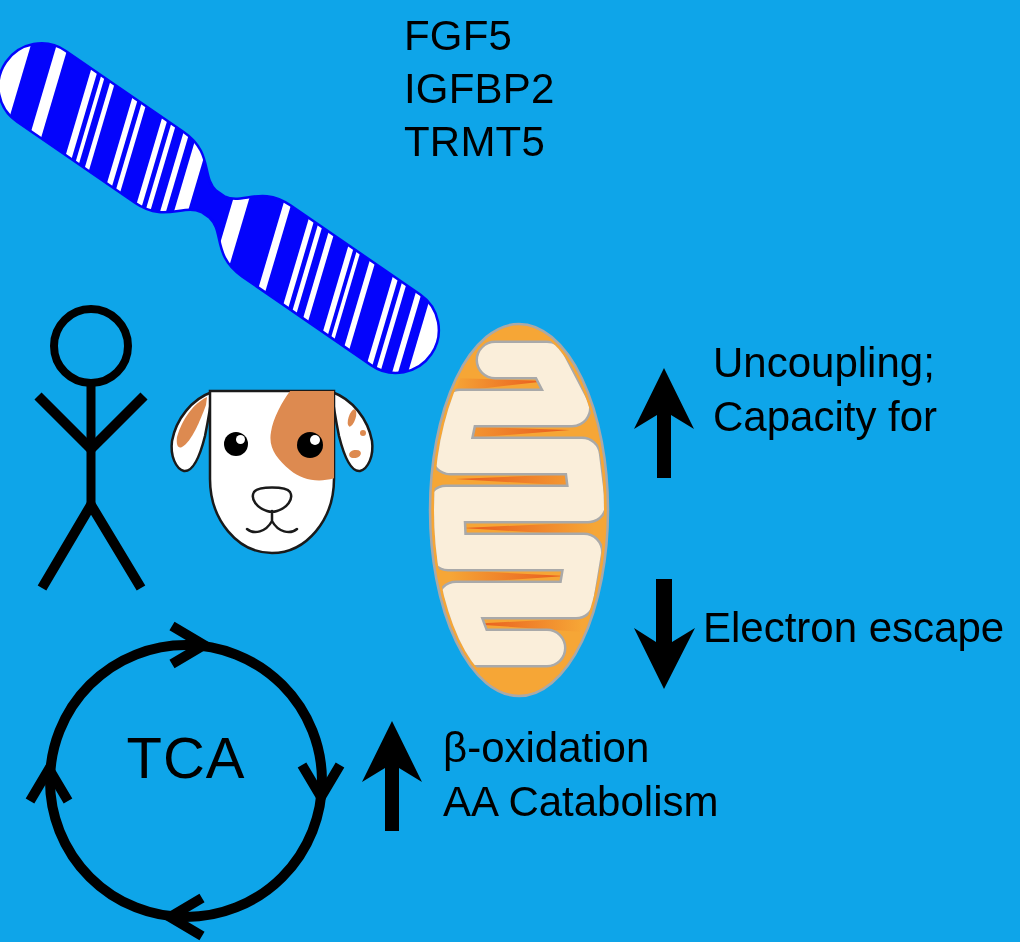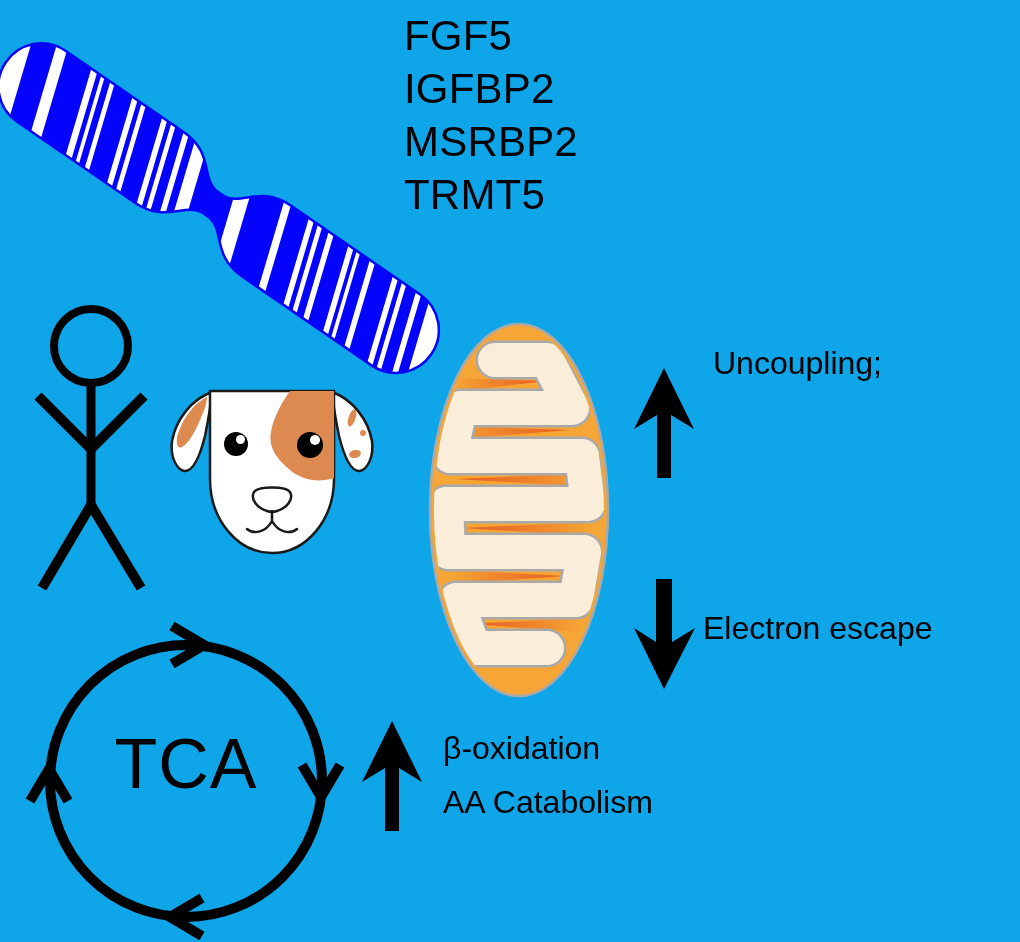--- a/index.html
+++ b/index.html
@@ -10,27 +10,27 @@
     font-family:"Liberation Sans", sans-serif;
     color:var(--ink,#000);
     overflow:hidden;
   }
   .abs{position:absolute;}
   .gene-list{
     left:404px;top:9px;
     font-size:42px;line-height:53px;
     letter-spacing:0.2px;
   }
-  .ann{font-size:32px;line-height:54px;}
+  .ann{font-size:42px;line-height:54px;}
   #uncoupling-text{left:713px;top:336px;}
   #electron-text{left:703px;top:601px;}
   #catabolism-text{left:443px;top:721px;}
   #tca-label{
     left:86px;top:724px;width:200px;
-    text-align:center;font-size:70px;letter-spacing:1px;
+    text-align:center;font-size:58px;letter-spacing:1px;
   }
   svg{display:block;}
 </style>
 </head>
 <body>
 
 <div id="canvas">
 
   <svg class="abs" style="left:0;top:0" width="462" height="378" viewBox="0 0 462 378">
     <defs>
@@ -66,21 +66,20 @@
           <rect x="488" y="-52" width="10" height="104"></rect>
         </g>
       </g>
       <path d="M 43,-43 L 186,-43 C 222,-43 226,-16 246,-13 L 256,-13 C 276,-16 280,-43 316,-43 L 473,-43 A 43,43 0 0 1 473,43 L 316,43 C 280,43 276,16 256,13 L 246,13 C 226,16 222,43 186,43 L 43,43 A 43,43 0 0 1 43,-43 Z" fill="none" stroke="var(--chromosome_blue,#0404fc)" stroke-width="2.5"></path>
     </g>
   </svg>
 
   <div class="abs gene-list">
     <div>FGF5</div>
     <div>IGFBP2</div>
-    <div>MSRBP2</div>
     <div>TRMT5</div>
   </div>
 
   <svg class="abs" style="left:20px;top:295px" width="160" height="305" viewBox="0 0 160 305">
     <circle cx="71" cy="51" r="37" fill="none" stroke="#000" stroke-width="8"></circle>
     <line x1="71" y1="88" x2="71" y2="212" stroke="#000" stroke-width="9"></line>
     <polyline points="18,101 71,154 124,101" fill="none" stroke="#000" stroke-width="10"></polyline>
     <polyline points="22,293 71,210 121,293" fill="none" stroke="#000" stroke-width="10"></polyline>
   </svg>
 
@@ -141,20 +140,21 @@
       <path d="M 70,45 L 122,45 L 147,93 L 35,93 L 25,141 L 157,141 L 163,189 L 21,189 L 23,237 L 159,237 L 151,285 L 31,285 L 49,333 L 122,333" fill="none" stroke="var(--mito_membrane_gray,#a9a9a9)" stroke-width="39" stroke-linecap="round" stroke-linejoin="round"></path>
       <path d="M 70,45 L 122,45 L 147,93 L 35,93 L 25,141 L 157,141 L 163,189 L 21,189 L 23,237 L 159,237 L 151,285 L 31,285 L 49,333 L 122,333" fill="none" stroke="var(--mito_cristae_cream,#faeeda)" stroke-width="34" stroke-linecap="round" stroke-linejoin="round"></path>
     </g>
   </svg>
 
   <svg class="abs" style="left:630px;top:367px" width="70" height="112" viewBox="0 0 70 112">
     <polygon points="34,1 64,62 41,48 41,111 27,111 27,48 4,62" fill="#000"></polygon>
   </svg>
   <div class="abs ann" id="uncoupling-text">
     <div>Uncoupling;</div>
+    <div>Capacity for</div>
   </div>
 
   <svg class="abs" style="left:630px;top:578px" width="70" height="112" viewBox="0 0 70 112">
     <polygon points="26,1 42,1 42,64 65,50 34,111 4,50 26,64" fill="#000"></polygon>
   </svg>
   <div class="abs ann" id="electron-text">
     <div>Electron escape</div>
   </div>
 
   <svg class="abs" style="left:18px;top:620px" width="340" height="322" viewBox="0 0 340 322">

